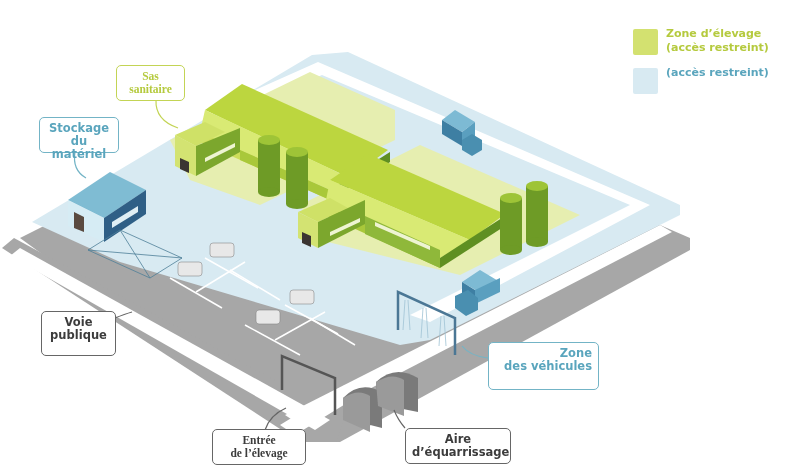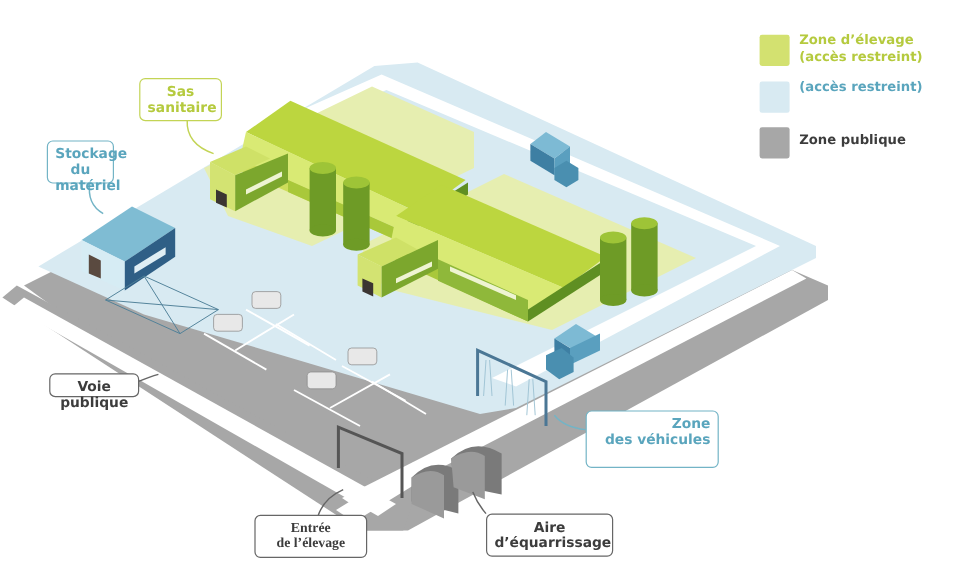--- a/index.html
+++ b/index.html
@@ -1,20 +1,20 @@
 <!DOCTYPE html>
 <html><head>
 <meta charset="utf-8">
 <style>
   html, body { margin:0; padding:0; background:#ffffff; }
   body { width:804px; height:472px; position:relative; overflow:hidden; font-family:"DejaVu Sans", sans-serif; }
   #scene { position:absolute; left:0; top:0; width:804px; height:472px; }
   .callout { position:absolute; background:#fff; border:1.5px solid; border-radius:5px; text-align:center; font-weight:bold; font-size:11.5px; line-height:13px; padding:4px 6px; box-sizing:border-box; }
   .callout span { display:block; }
-  .c-green { border-color:#c3d455; color:#b5ca3e; }
+  .c-green { border-color:#c3d455; color:#b5ca3e;font-family:Liberation Serif, serif; }
   .c-blue  { border-color:#73b4c6; color:#5aa5bd; }
   .c-gray  { border-color:#666; color:#3c3c3c; }
   .legend { position:absolute; left:633px; top:6px; width:171px;margin-top:20px; }
   .legend-item { position:relative; height:36px; }
   .legend-swatch { position:absolute; left:0; top:3px; width:25px; height:26px; border-radius:2px; }
   .legend-label { position:absolute; left:33px; top:1px; font-size:11px; font-weight:bold; line-height:13.5px; white-space:nowrap; }
   .legend-label span { display:block; }
 </style>
 </head>
 <body>
@@ -153,25 +153,25 @@
     <path d="M265 430 Q270 415 286 408" stroke="#666"></path>
     <path d="M405 428 Q398 420 394 410" stroke="#666"></path>
     <path d="M488 358 Q470 356 462 346" stroke="#73b4c6"></path>
   </g>
 </svg>
 
 <div class="callout c-green" style="left:116px; top:65px; width:69px; height:36px;">
   <span>Sas</span>
   <span>sanitaire</span>
 </div>
-<div class="callout c-blue" style="left:39px; top:117px; width:56px; height:36px;">
+<div class="callout c-blue" style="left:39px; top:117px; width:80px; height:36px;">
   <span>Stockage</span>
   <span>du matériel</span>
 </div>
-<div class="callout c-gray" style="left:41px; top:311px; width:75px; height:20px;">
+<div class="callout c-gray" style="left:41px; top:311px; width:75px; height:45px;">
   <span>Voie</span>
   <span>publique</span>
 </div>
 <div class="callout c-gray" style="left:212px; top:429px; width:94px; height:36px;font-family:Liberation Serif, serif;">
   <span>Entrée</span>
   <span>de l’élevage</span>
 </div>
 <div class="callout c-gray" style="left:405px; top:428px; width:106px; height:36px;">
   <span>Aire</span>
   <span>d’équarrissage</span>
@@ -188,19 +188,13 @@
       <span>Zone d’élevage</span>
       <span>(accès restreint)</span>
     </div>
   </div>
   <div class="legend-item" style="margin-top:3px;">
     <div class="legend-swatch" style="background:#d8eaf2;"></div>
     <div class="legend-label" style="color:#5aa5bd;">
       <span>(accès restreint)</span>
     </div>
   </div>
-  <div class="legend-item" style="margin-top:2px;">
-    <div class="legend-swatch" style="background:#a7a7a7;"></div>
-    <div class="legend-label" style="color:#3c3c3c; top:7px;">
-      <span>Zone publique</span>
-    </div>
-  </div>
 </div>
 
 </body></html>

